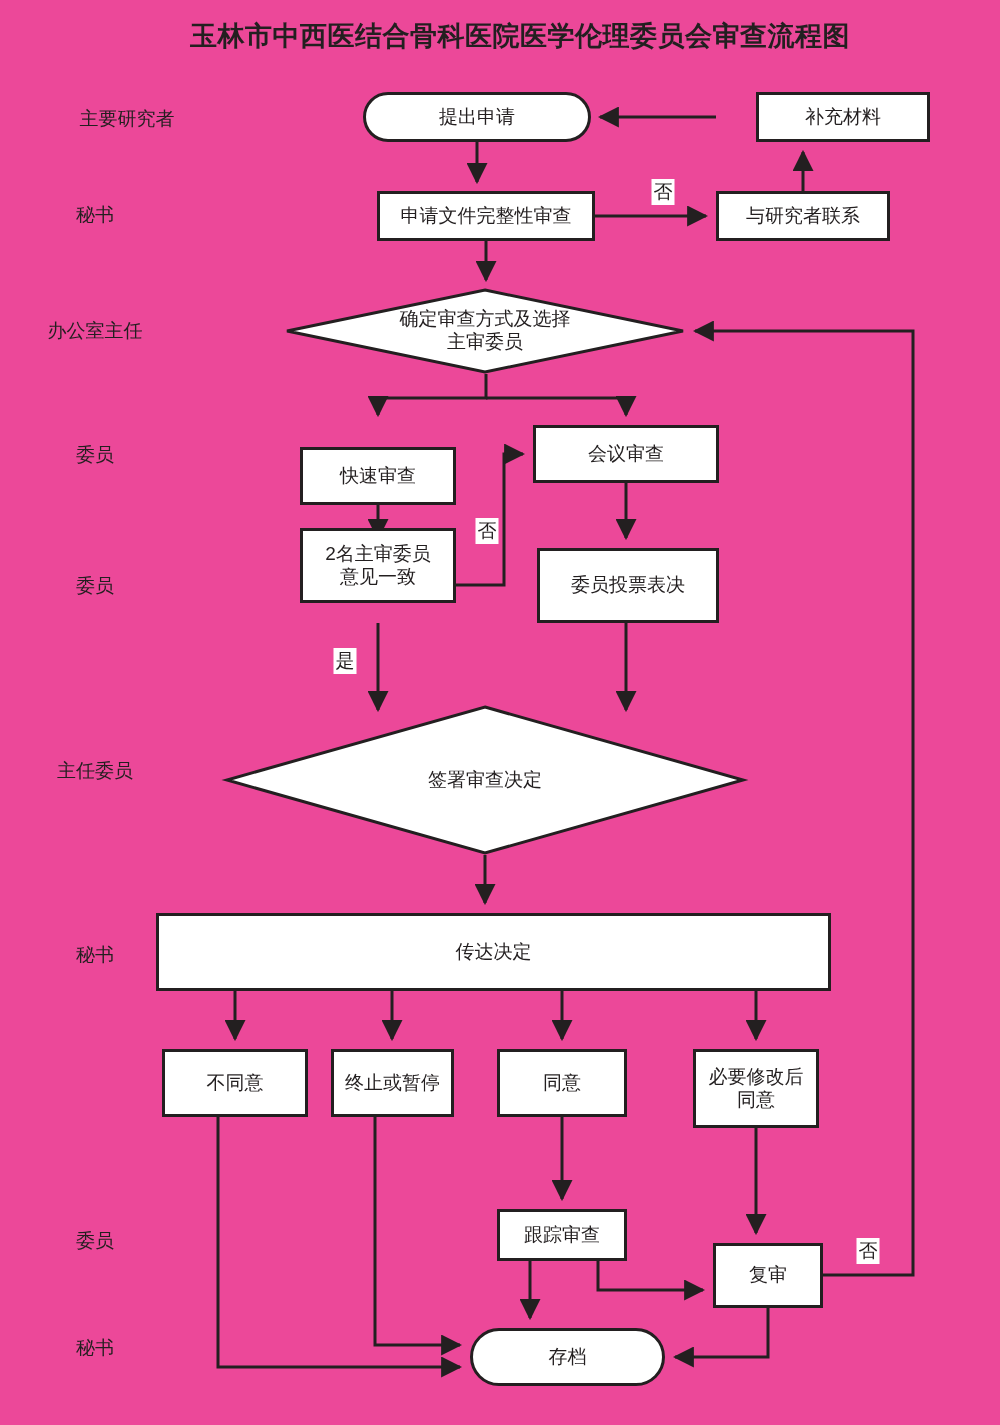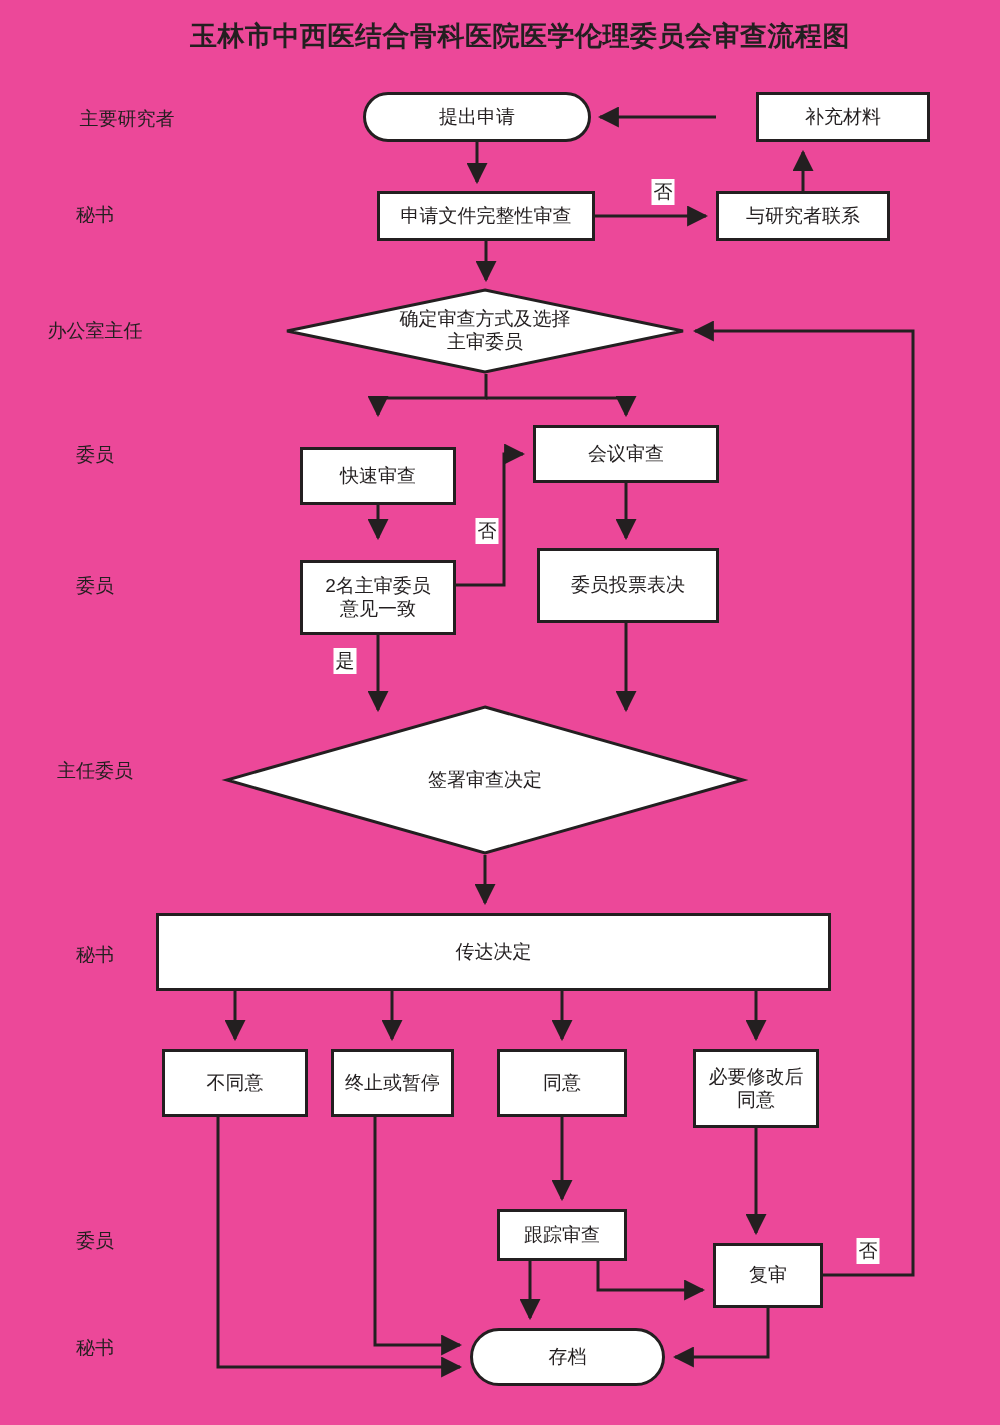--- a/index.html
+++ b/index.html
@@ -171,21 +171,21 @@
   <div class="lane-label" style="left:95px; top:955px;">秘书</div>
   <div class="lane-label" style="left:95px; top:1241px;">委员</div>
   <div class="lane-label" style="left:95px; top:1348px;">秘书</div>
 
   <div class="node stadium" style="left:363px; top:92px;   width:228px; height:50px;">提出申请</div>
   <div class="node" style="left:716px; top:92px;   width:174px; height:50px;margin-left:40px;">补充材料</div>
   <div class="node" style="left:377px; top:191px;  width:218px; height:50px;">申请文件完整性审查</div>
   <div class="node" style="left:716px; top:191px;  width:174px; height:50px;">与研究者联系</div>
   <div class="node" style="left:300px; top:447px;  width:156px; height:58px;">快速审查</div>
   <div class="node" style="left:533px; top:425px;  width:186px; height:58px;">会议审查</div>
-  <div class="node" style="left:300px; top:560px;  width:156px; height:75px;">2名主审委员
+  <div class="node" style="left:300px; top:528px;  width:156px; height:75px;">2名主审委员
 意见一致</div>
   <div class="node" style="left:537px; top:548px;  width:182px; height:75px;">委员投票表决</div>
   <div class="node" style="left:156px; top:913px;  width:675px; height:78px;">传达决定</div>
   <div class="node" style="left:162px; top:1049px; width:146px; height:68px;">不同意</div>
   <div class="node" style="left:331px; top:1049px; width:123px; height:68px;">终止或暂停</div>
   <div class="node" style="left:497px; top:1049px; width:130px; height:68px;">同意</div>
   <div class="node" style="left:693px; top:1049px; width:126px; height:79px;">必要修改后
 同意</div>
   <div class="node" style="left:497px; top:1209px; width:130px; height:52px;">跟踪审查</div>
   <div class="node" style="left:713px; top:1243px; width:110px; height:65px;">复审</div>

